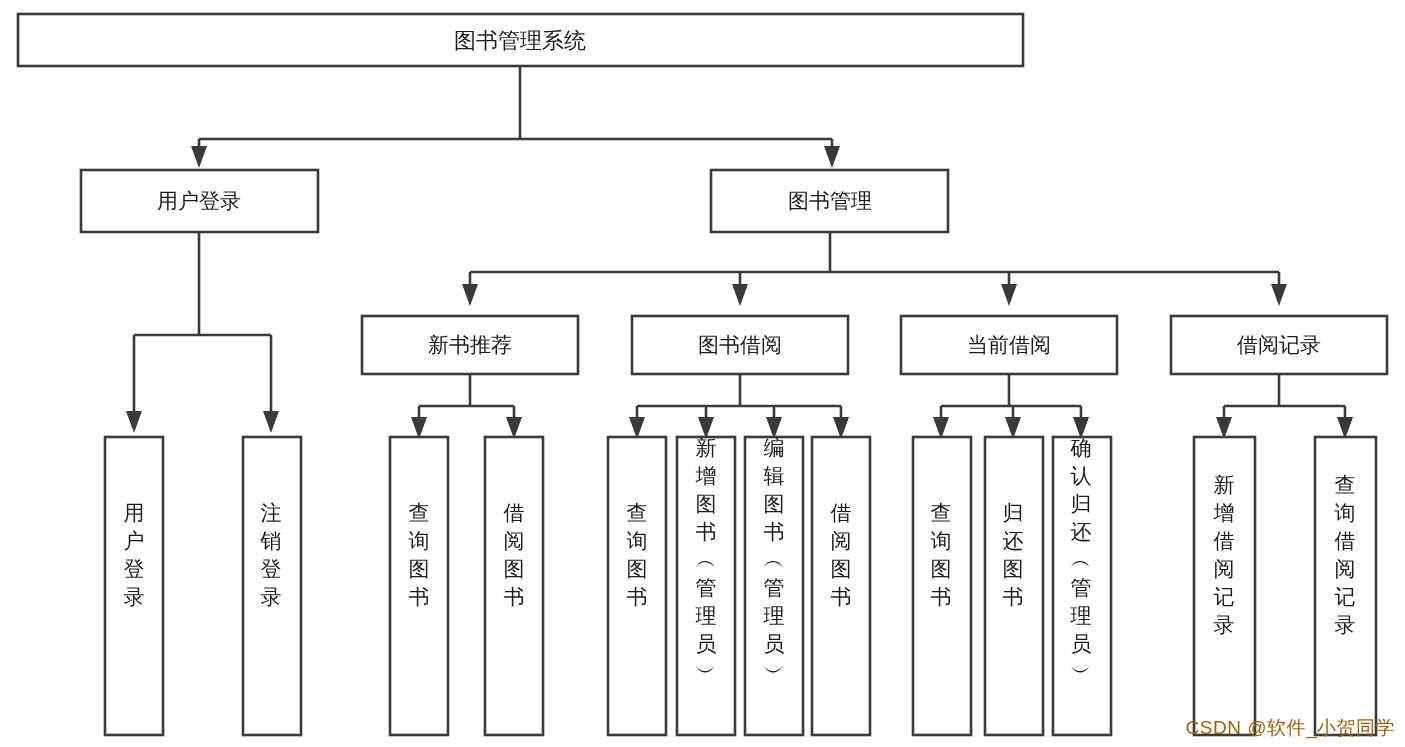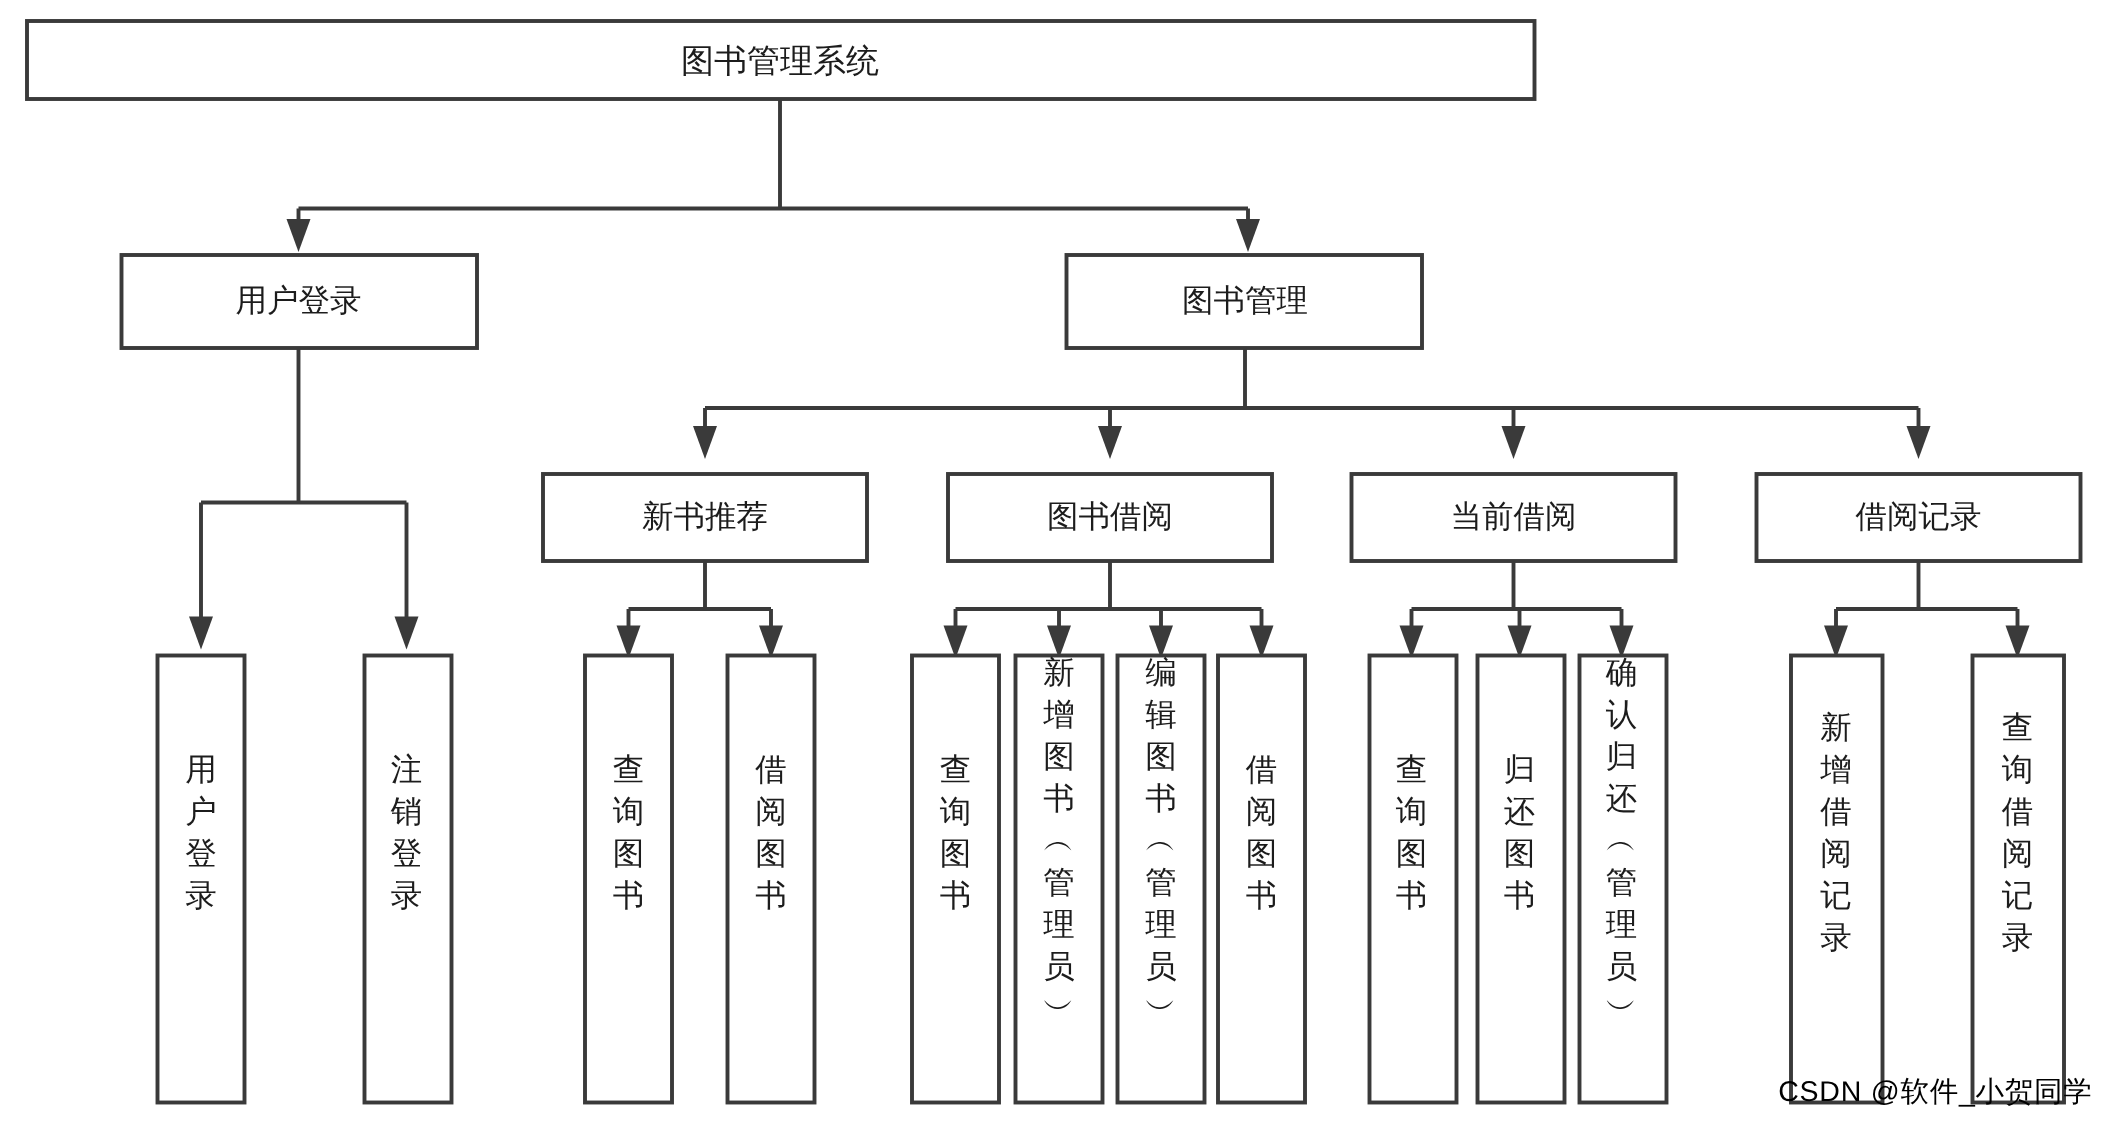--- a/index.html
+++ b/index.html
@@ -57,21 +57,21 @@
     font-family: "Liberation Sans", "DejaVu Sans", sans-serif;
     font-size: 21px;
     text-anchor: middle;
   }
   .watermark {
     position: absolute;
     right: 10px;
     bottom: 6px;
     font-family: "Liberation Sans", "DejaVu Sans", sans-serif;
     font-size: 19px;
-    color: #000000;
+    color: #a16207;
     letter-spacing: 0.5px;
     white-space: nowrap;
     user-select: none;
   }
 </style>
 </head>
 <body>
 
 <div id="diagram-root">
 

